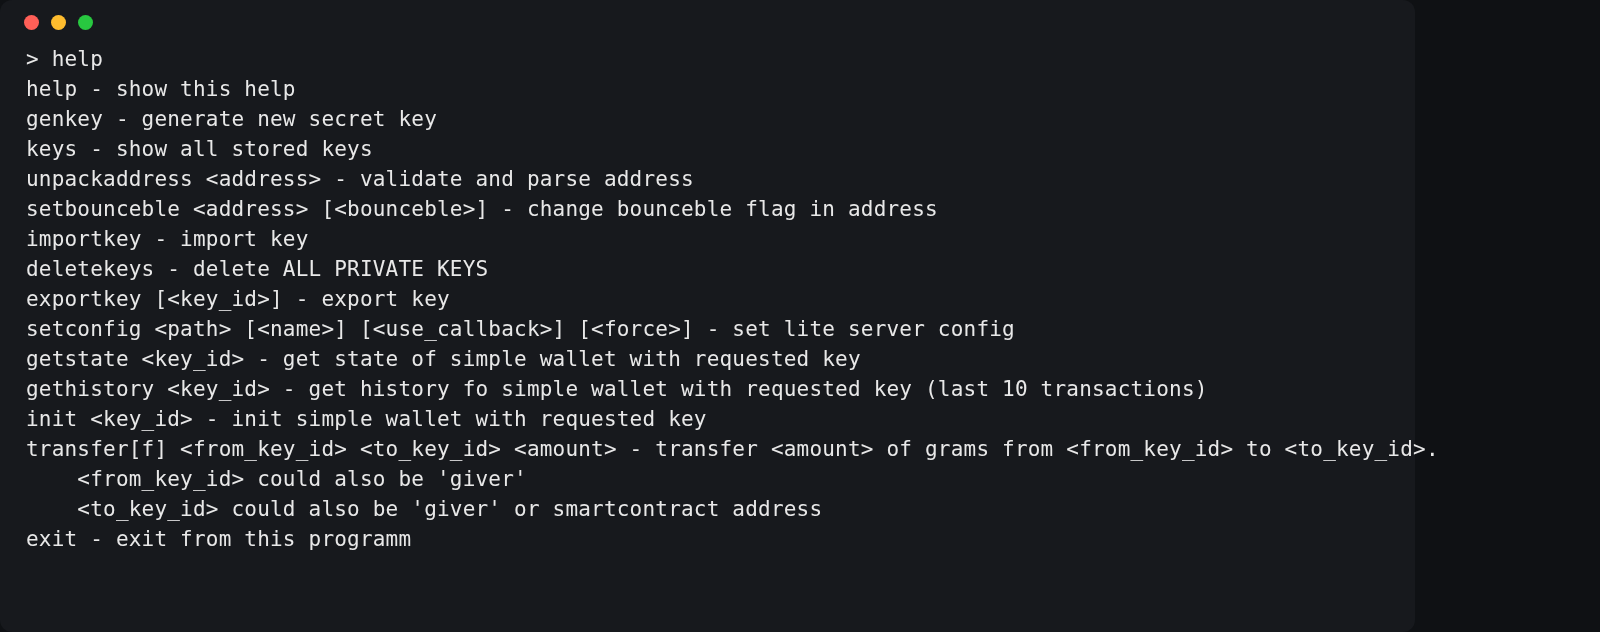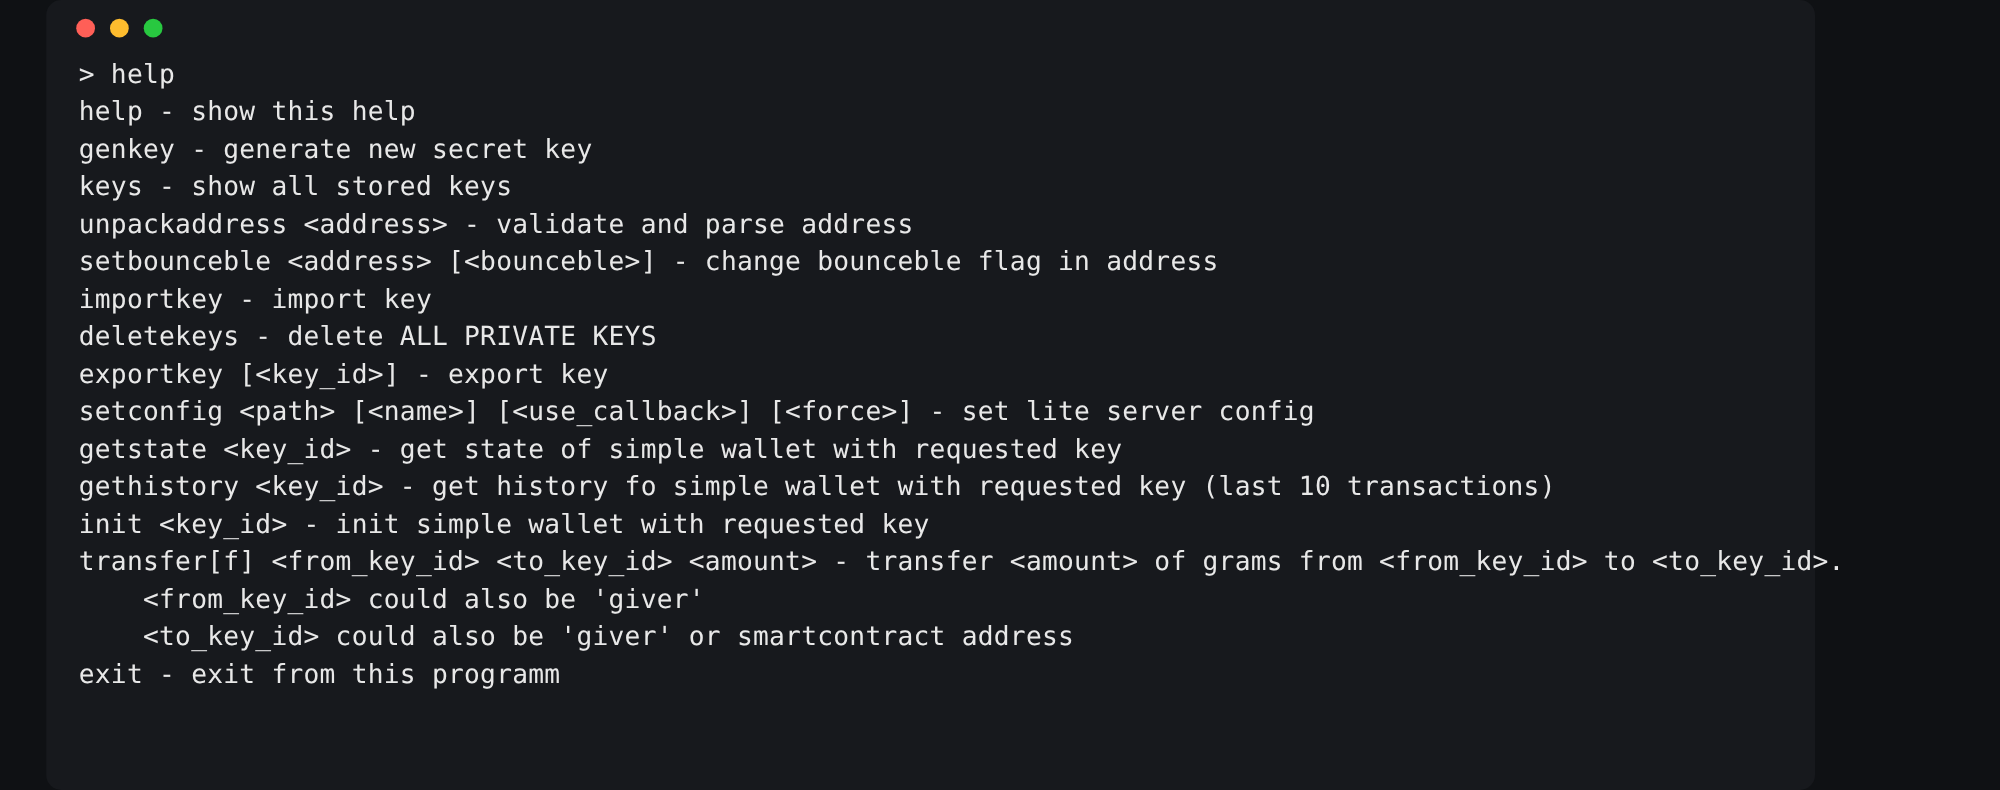--- a/index.html
+++ b/index.html
@@ -12,21 +12,20 @@
   }
   .terminal-window {
     width: 1415px;
     height: 632px;
     background: #17191d;
     border-radius: 12px;
     box-sizing: border-box;
     position: relative;
     font-family: "Menlo", "Consolas", "DejaVu Sans Mono", "Liberation Mono", monospace;
     color: #e8e8e8;
-    margin-left: 37px;
   }
   .titlebar {
     height: 44px;
     display: flex;
     align-items: center;
     padding-left: 24px;
     gap: 12px;
   }
   .traffic-light {
     width: 15px;

